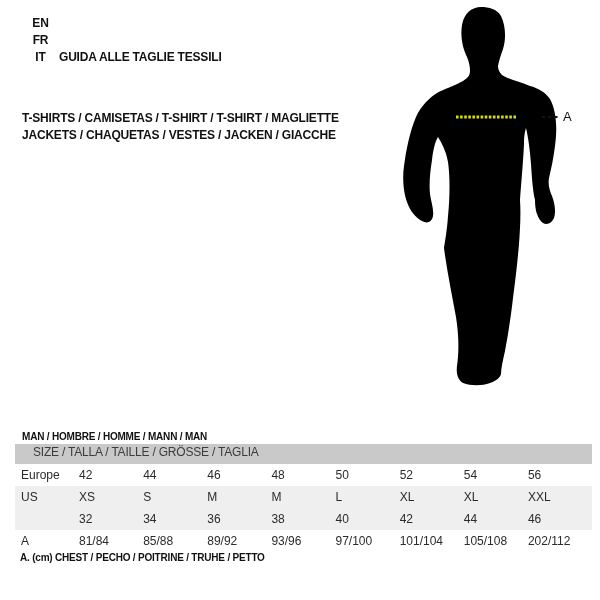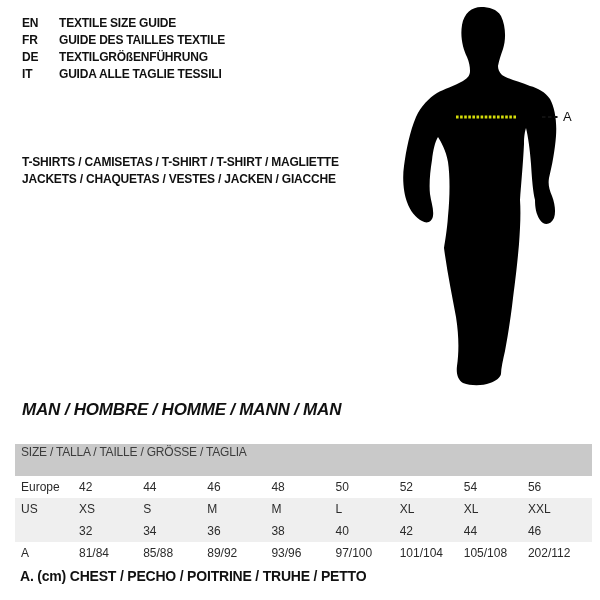--- a/index.html
+++ b/index.html
@@ -8,67 +8,61 @@
     font-family: "Liberation Sans", sans-serif;
     background: var(--background, #ffffff);
     color: var(--text, #111111);
   }
   .canvas { position: relative; width: 600px; height: 600px; overflow: hidden; }
 
   
   .langs { position: absolute; left: 22px; top: 14px; }
   .lang-row { display: flex; height: 17px; align-items: center;
               font-weight: bold; font-size: 12px; letter-spacing: -0.2px; }
-  .lang-code { width: 37px; }
+  .lang-code { width: 37px; text-align: center; }
 
   
   .cats { position: absolute; left: 22px; top: 110px;
-          font-weight: bold; font-size: 12px; line-height: 17px; letter-spacing: -0.2px; margin-top: 44px; }
+          font-weight: bold; font-size: 12px; line-height: 17px; letter-spacing: -0.2px; }
 
   
   .figure-wrap { position: absolute; left: 398px; top: 0; width: 182px; height: 395px; }
   .figure-wrap svg { display: block; }
   .measure-a { position: absolute; left: 563px; top: 109px; font-size: 13px;
                font-weight: normal; color: #111; }
 
   
-  .section-title { position: absolute; left: 22px; top: 400px;
-                   font-weight: bold; font-size: 17px; letter-spacing: -0.2px; font-style: italic; }
+  .section-title { position: absolute; left: 22px; top: 431px;
+                   font-weight: bold; font-size: 10px; letter-spacing: -0.2px; }
 
   
   .size-table { position: absolute; left: 15px; top: 444px; width: 577px; }
-  .st-header { height: 32px; line-height: 16px; background: var(--table-header-bg, #c9c9c9);
-               color: #3c3c3c; font-size: 12px; padding-left: 6px; letter-spacing: -0.2px; }
+  .st-header { height: 20px; line-height: 16px; background: var(--table-header-bg, #c9c9c9);
+               color: #3c3c3c; font-size: 12px; padding-left: 18px; letter-spacing: -0.2px; }
   .st-row { display: grid; grid-template-columns: 64px repeat(8, 1fr);
             height: 22px; align-items: center; font-size: 12px; color: #2b2b2b; }
   .st-row.alt { background: var(--table-alt-row-bg, #efefef); }
   .st-row .lbl { padding-left: 6px; text-align: left; }
   .st-row .val { text-align: left; }
 
   
-  .footnote { position: absolute; left: 20px; top: 568px;
-              font-weight: bold; font-size: 14px; letter-spacing: -0.2px; }
+  .footnote { position: absolute; left: 20px; top: 552px;
+              font-weight: bold; font-size: 10px; letter-spacing: -0.2px; }
 </style>
 </head>
 <body>
 
 <div class="canvas">
 
   <div class="langs">
     <div class="lang-row">
       <span class="lang-code">EN</span>
-      <span class="lang-label">TEXTILE SIZE GUIDE</span>
     </div>
     <div class="lang-row">
       <span class="lang-code">FR</span>
-      <span class="lang-label">GUIDE DES TAILLES TEXTILE</span>
-    </div>
-    <div class="lang-row">
-      <span class="lang-code">DE</span>
-      <span class="lang-label">TEXTILGRÖßENFÜHRUNG</span>
     </div>
     <div class="lang-row">
       <span class="lang-code">IT</span>
       <span class="lang-label">GUIDA ALLE TAGLIE TESSILI</span>
     </div>
   </div>
 
   <div class="cats">
     <div>T-SHIRTS / CAMISETAS / T-SHIRT / T-SHIRT / MAGLIETTE</div>
     <div>JACKETS / CHAQUETAS / VESTES / JACKEN / GIACCHE</div>

